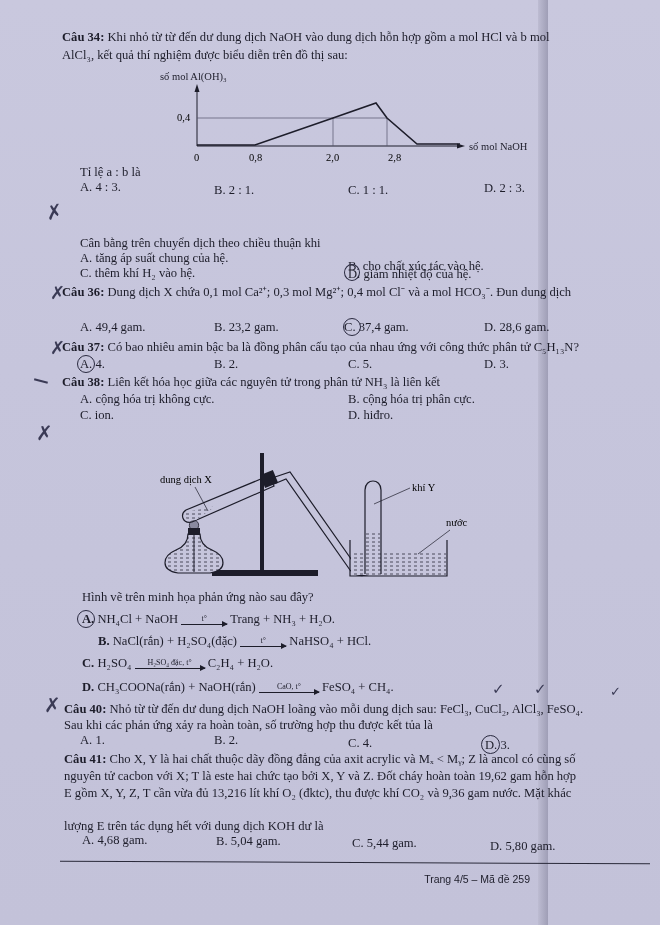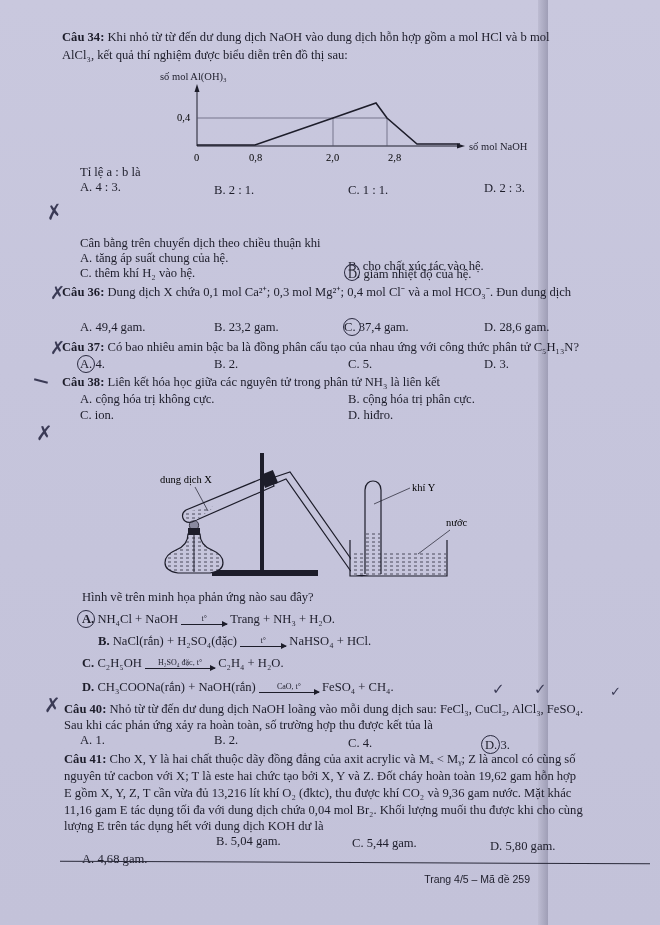--- a/index.html
+++ b/index.html
@@ -137,21 +137,21 @@
     <span>Trang + NH₃ + H₂O.</span>
   </div>
   <div class="opt" style="left:82px;top:634px;margin-left:16px;">
     <span class="b">B.</span>
     <span>NaCl(rắn) + H₂SO₄(đặc)</span>
     <span class="arrow-lbl"><span class="top">t°</span><span class="line"></span></span>
     <span>NaHSO₄ + HCl.</span>
   </div>
   <div class="opt" style="left:82px;top:656px;">
     <span class="b">C.</span>
-    <span>C₂H₅OH</span>
+    <span>H₂SO₄</span>
     <span class="arrow-lbl" style="width:70px;"><span class="top">H₂SO₄ đặc, t°</span><span class="line"></span></span>
     <span>C₂H₄ + H₂O.</span>
   </div>
   <div class="opt" style="left:82px;top:680px;font-family:Liberation Serif, serif;">
     <span class="b">D.</span>
     <span>CH₃COONa(rắn) + NaOH(rắn)</span>
     <span class="arrow-lbl" style="width:60px;"><span class="top">CaO, t°</span><span class="line"></span></span>
     <span>FeSO₄ + CH₄.</span>
   </div>
   <div class="mark" style="left:492px;top:680px;font-size:15px;">✓</div>
@@ -163,22 +163,21 @@
   <div class="ln" style="left:64px;top:718px;">Sau khi các phản ứng xảy ra hoàn toàn, số trường hợp thu được kết tủa là</div>
   <div class="opt" style="left:80px;top:733px;">A. 1.</div>
   <div class="opt" style="left:214px;top:733px;">B. 2.</div>
   <div class="opt" style="left:348px;top:736px;">C. 4.</div>
   <div class="circle" style="left:481px;top:735px;width:17px;height:17px;"></div>
   <div class="opt" style="left:485px;top:738px;">D. 3.</div>
 
   <div class="ln" style="left:64px;top:752px;"><span class="b">Câu 41:</span> <span>Cho X, Y là hai chất thuộc dãy đồng đẳng của axit acrylic và Mₓ &lt; Mᵧ; Z là ancol có cùng số</span></div>
   <div class="ln" style="left:64px;top:769px;">nguyên tử cacbon với X; T là este hai chức tạo bởi X, Y và Z. Đốt cháy hoàn toàn 19,62 gam hỗn hợp</div>
   <div class="ln" style="left:64px;top:786px;">E gồm X, Y, Z, T cần vừa đủ 13,216 lít khí O₂ (đktc), thu được khí CO₂ và 9,36 gam nước. Mặt khác</div>
-  <div class="ln" style="left:64px;top:803px;">11,16 gam E tác dụng tối đa với dung dịch chứa 0,04 mol Br₂. Khối lượng muối thu được khi cho cùng</div>
   <div class="ln" style="left:64px;top:819px;">lượng E trên tác dụng hết với dung dịch KOH dư là</div>
-  <div class="opt" style="left:82px;top:852px;text-align:center;">A. 4,68 gam.</div>
+  <div class="opt" style="left:82px;top:833px;text-align:center;">A. 4,68 gam.</div>
   <div class="opt" style="left:216px;top:834px;">B. 5,04 gam.</div>
   <div class="opt" style="left:352px;top:836px;">C. 5,44 gam.</div>
   <div class="opt" style="left:490px;top:839px;">D. 5,80 gam.</div>
 
   <div class="footer-line"></div>
   <div class="footer">Trang 4/5 – Mã đề 259</div>
 </div>
 
 </body></html>

